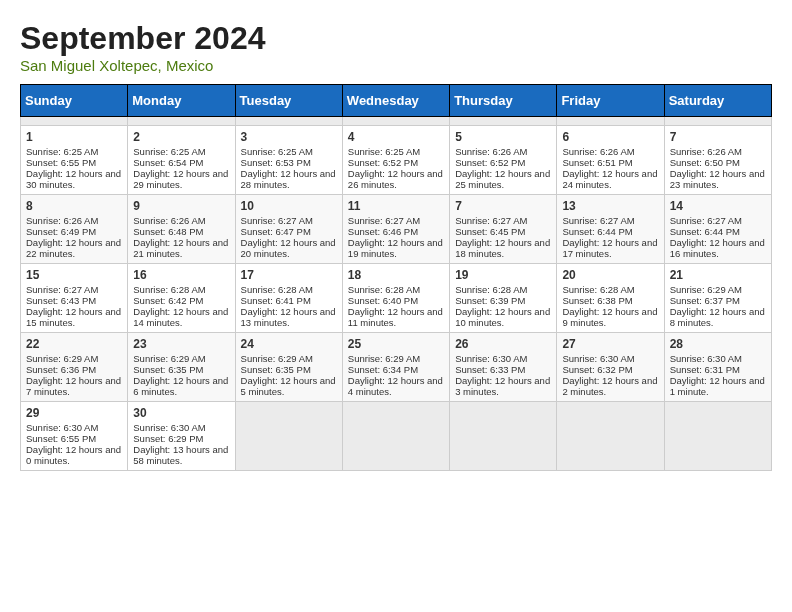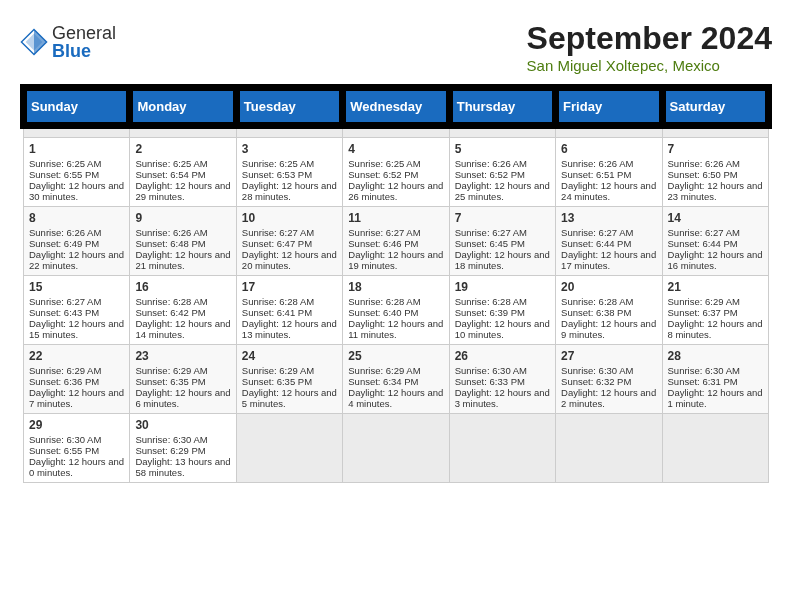--- a/index.html
+++ b/index.html
@@ -58,21 +58,21 @@
       border-collapse: collapse;
       table-layout: fixed;
     }
     thead tr th {
       background-color: #1a6bbf;
       color: #fff;
       font-size: 13px;
       font-weight: bold;
       padding: 8px 4px;
       text-align: left;
-      border: 7px solid #000000;
+      border: 1px solid #000000;
     }
     tbody tr td {
       vertical-align: top;
       border: 1px solid #ccc;
       padding: 4px 5px;
       font-size: 9.5px;
       color: #333;
       background: #fff;
       min-height: 70px;
     }
@@ -92,31 +92,20 @@
       background: #f0f0f0 !important;
     }
     td.cell-empty {
       background: #ebebeb !important;
     }
   </style>
 </head>
 <body>
 
 <div class="header">
-  <div class="logo">
-    <svg class="logo-icon" viewBox="0 0 40 40" xmlns="http://www.w3.org/2000/svg">
-      <polygon points="20,2 38,20 20,38 2,20" fill="none" stroke="#1a6bbf" stroke-width="2"></polygon>
-      <polygon points="20,8 32,20 20,32 8,20" fill="#1a6bbf" opacity="0.3"></polygon>
-      <path d="M20,2 L38,20 L20,38" fill="#1a6bbf" opacity="0.6"></path>
-    </svg>
-    <div class="logo-text">
-      <span class="logo-general">General</span>
-      <span class="logo-blue">Blue</span>
-    </div>
-  </div>
   <div class="title-block">
     <div class="month-year">September 2024</div>
     <div class="location">San Miguel Xoltepec, Mexico</div>
   </div>
 </div>
 
 <table>
   <thead>
     <tr>
     <th>Sunday</th>

